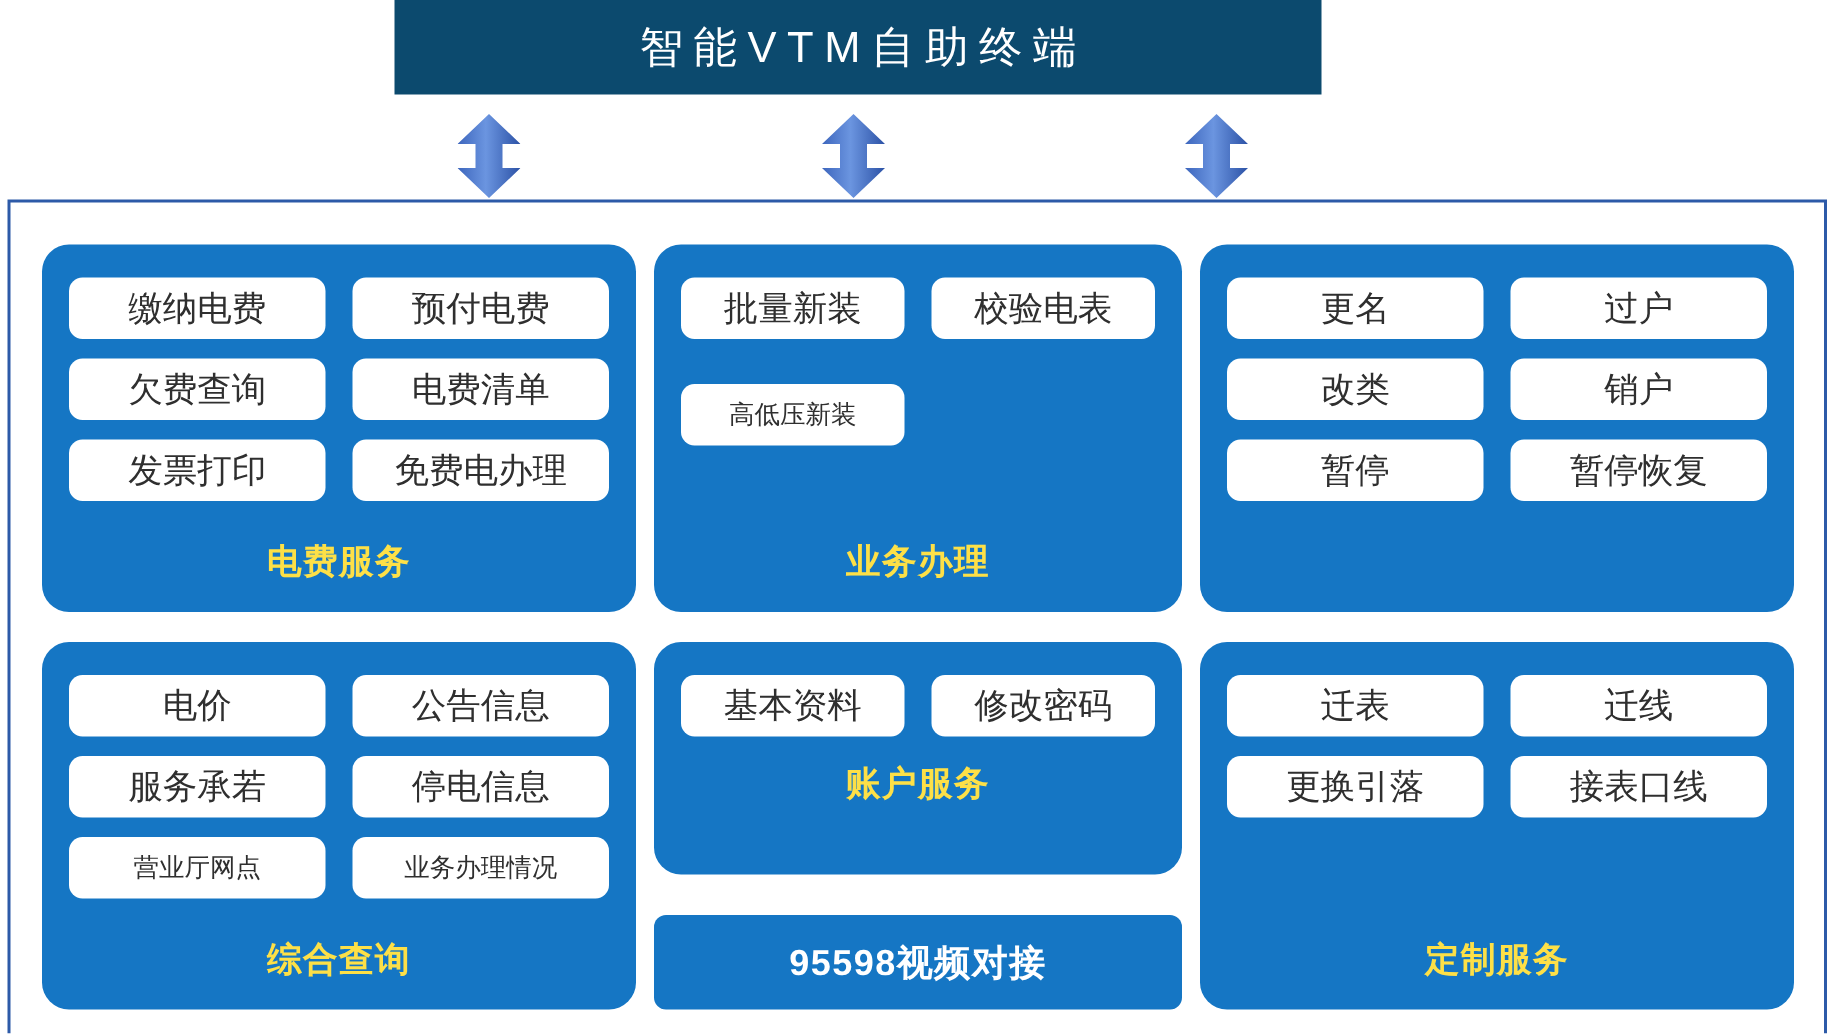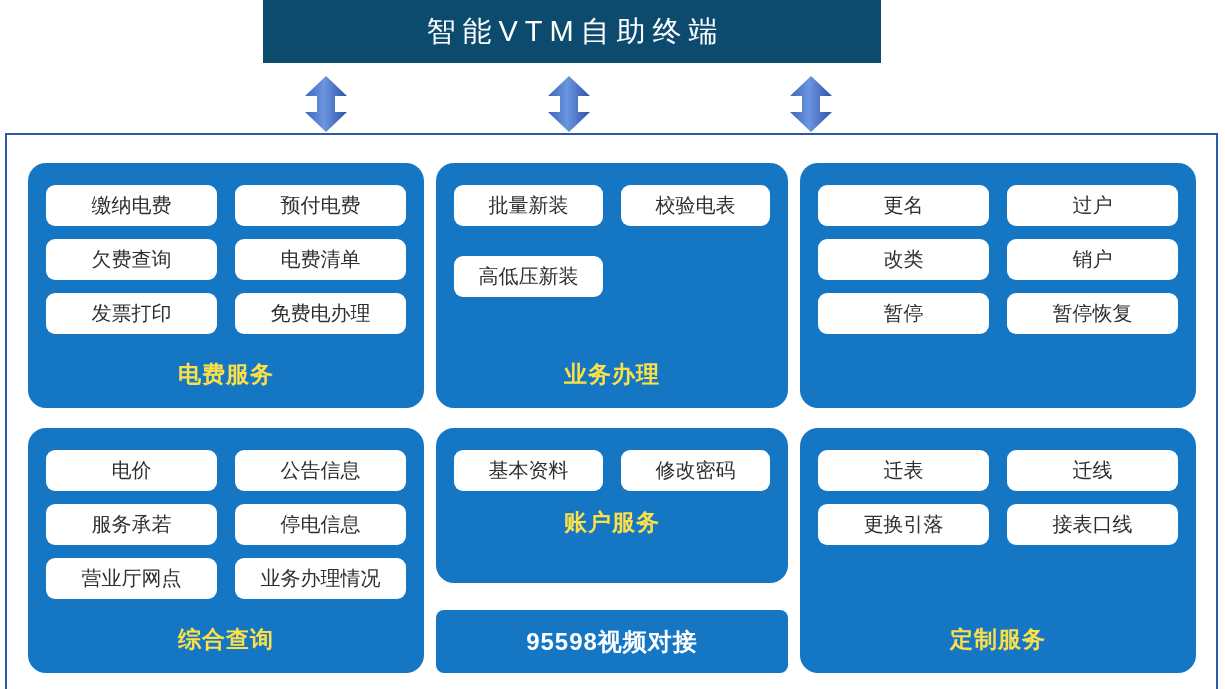--- a/index.html
+++ b/index.html
@@ -97,25 +97,25 @@
   .card-items.tight2  { row-gap: 30px; }
 
   .item {
     background: #ffffff;
     border-radius: 9px;
     height: 41px;
     display: flex;
     align-items: center;
     justify-content: center;
     color: #2f2f2f;
-    font-size: 20px;
+    font-size: 23px;
     white-space: nowrap;
     overflow: hidden;
   }
-  .item.small { font-size: 20px; }
+  .item.small { font-size: 17px; }
 
   .card-label {
     margin-top: auto;
     text-align: center;
     color: #fde047;
     font-size: 23px;
     font-weight: bold;
     letter-spacing: 1px;
     padding-bottom: 8px;
     font-family: Liberation Mono, monospace;

